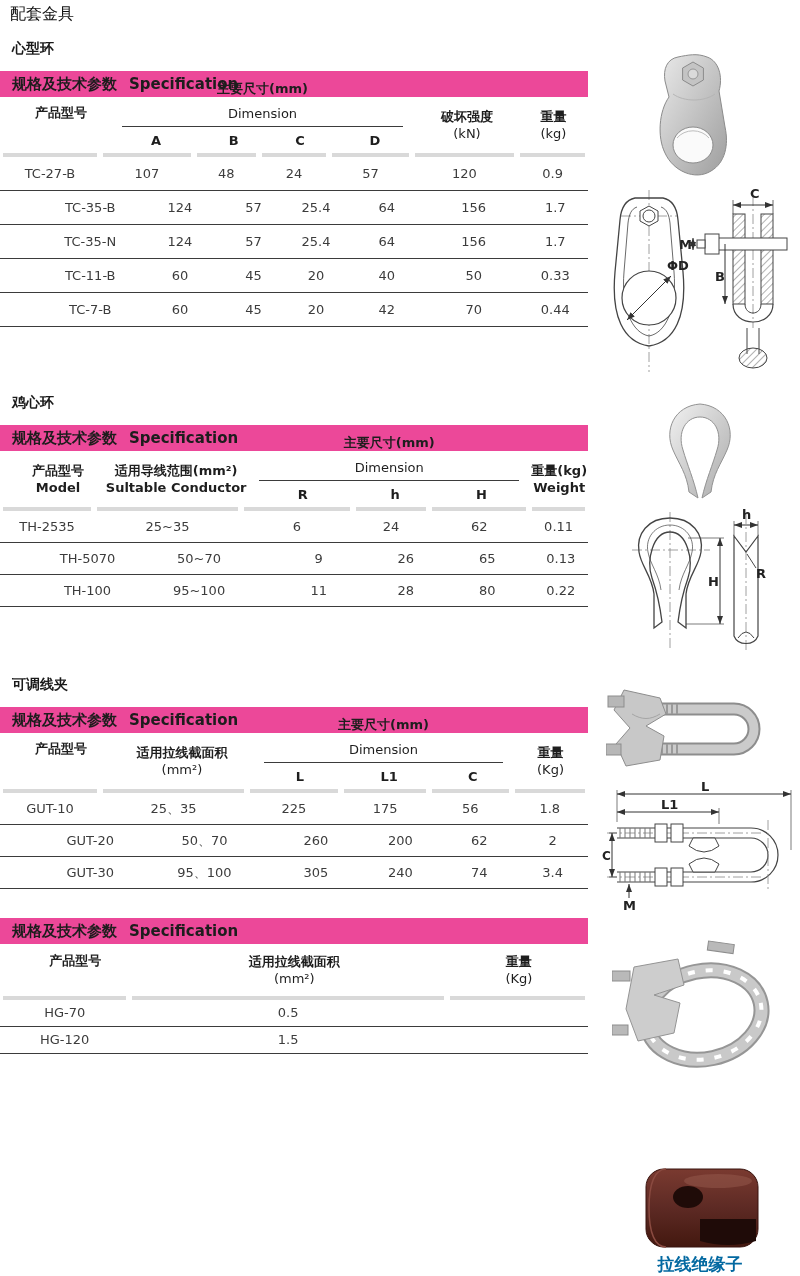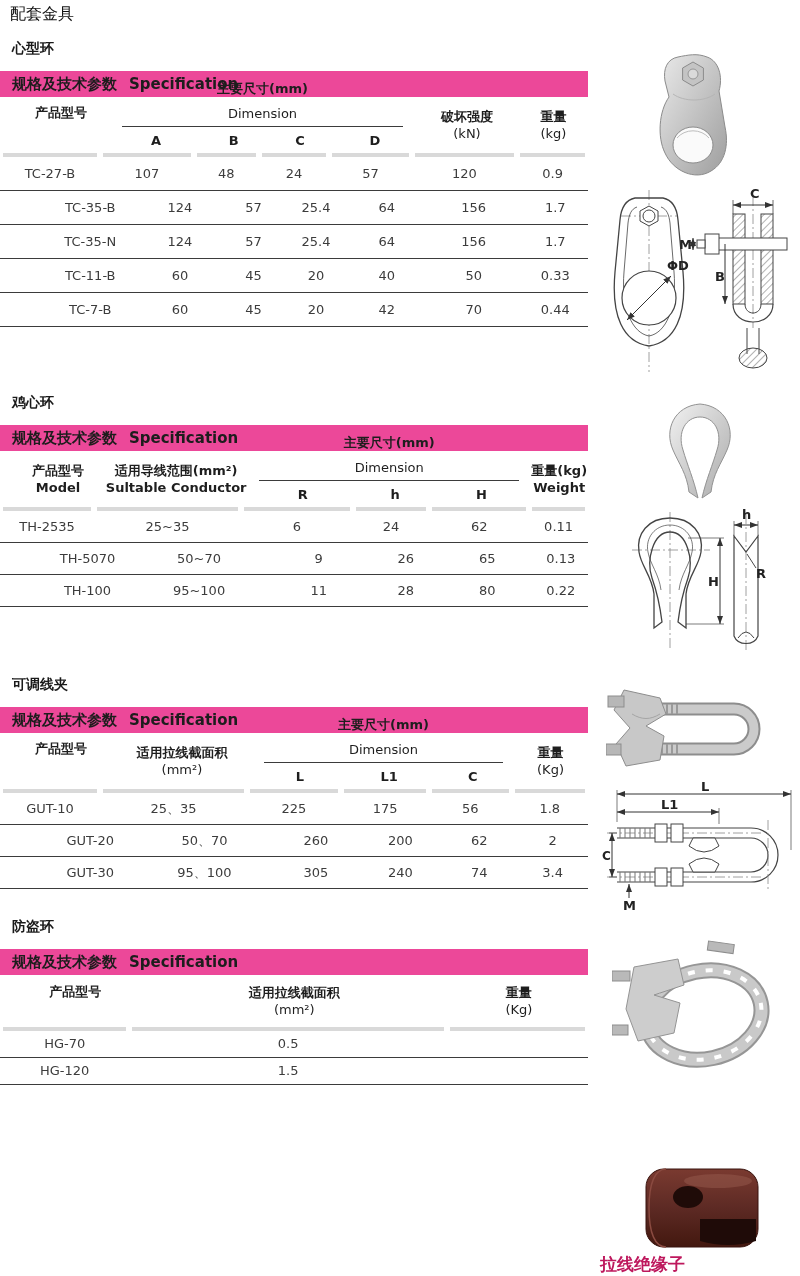--- a/index.html
+++ b/index.html
@@ -26,22 +26,22 @@
   .tcell{font-size:13px;color:#3c3c3c;text-align:center;line-height:16px;}
   .tcell .stack{display:inline-block;text-align:left;}
   .cols-t1{grid-template-columns:17% 16% 11% 12% 14% 18% 12%;}
   .cols-t2{grid-template-columns:16% 25% 19% 13% 17% 10%;}
   .cols-t3{grid-template-columns:17% 25% 16% 15% 14% 13%;}
   .cols-t4{grid-template-columns:22% 54% 24%;}
   .t1 .trow{height:33px;}
   .t2 .trow,.t3 .trow{height:31px;}
   .t4 .trow{padding:5px 0;}
   .fig{position:absolute;}
-  .caption{position:absolute;left:600px;top:1253px;width:200px;text-align:left;
-           font-size:17px;font-weight:bold;color:#be185d;}
+  .caption{position:absolute;left:600px;top:1253px;width:200px;text-align:center;
+           font-size:17px;font-weight:bold;color:#0369a1;}
   svg text{font-family:"DejaVu Sans","Liberation Sans",sans-serif;font-weight:bold;fill:#222;}
 </style>
 </head>
 <body>
 
 <div class="page">
   <div class="page-title">配套金具</div>
 
   <div class="section" style="top:40px;">
     <div class="sec-heading">心型环</div>
@@ -243,21 +243,20 @@
           <div class="tcell">95、100</div>
           <div class="tcell">305</div>
           <div class="tcell">240</div>
           <div class="tcell">74</div>
           <div class="tcell">3.4</div>
         </div>
       </div>
   </div>
 
   <div class="section" style="top:918px;">
-    <div class="sec-heading">防盗环</div>
     <div class="banner">
       <span>规格及技术参数</span>
       <span class="en">Specification</span>
     </div>
     <div class="thead single cols-t4">
       <div class="hcell" style="grid-column:1;align-self:start;padding-top:8px">产品型号</div>
       <div class="hcell" style="grid-column:2">
         <div>适用拉线截面积</div>
         <div class="sub">(mm²)</div>
       </div>

